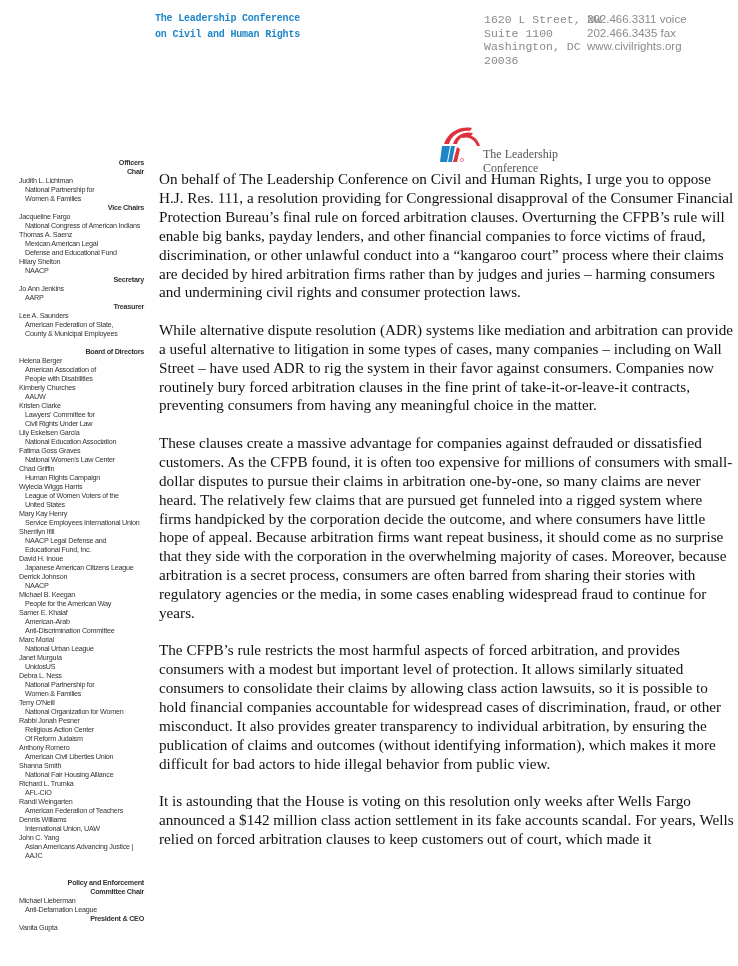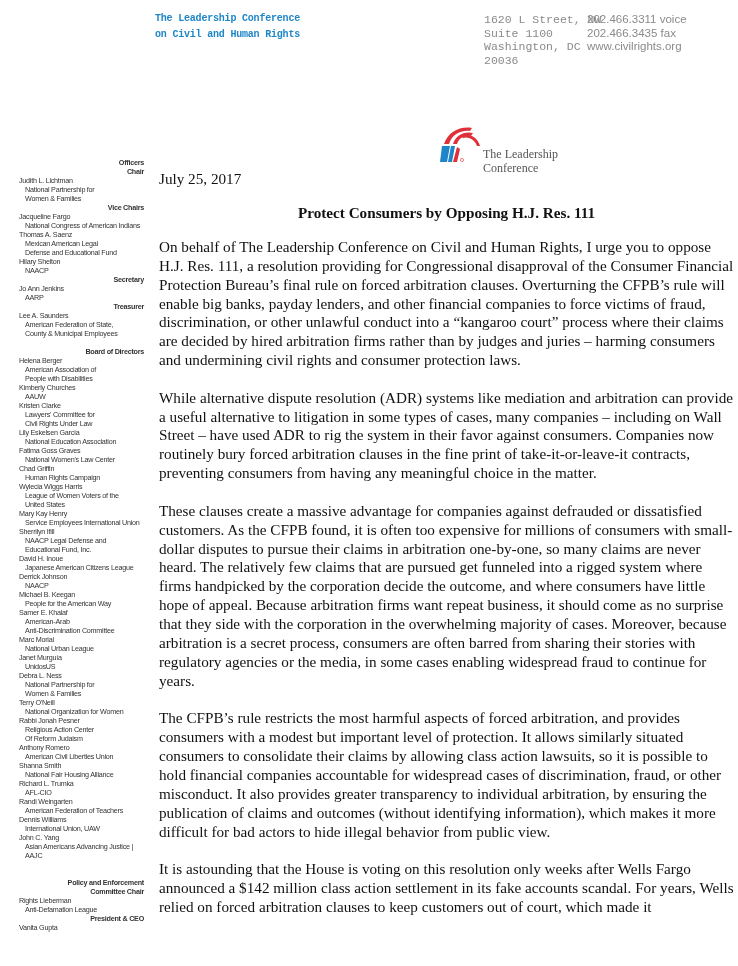--- a/index.html
+++ b/index.html
@@ -167,27 +167,25 @@
     <div class="og">American Federation of Teachers</div>
     <div class="nm">Dennis Williams</div>
     <div class="og">International Union, UAW</div>
     <div class="nm">John C. Yang</div>
     <div class="og">Asian Americans Advancing Justice |</div>
     <div class="og">AAJC</div>
     <div class="gap"></div>
     <div class="gap"></div>
     <div class="hd">Policy and Enforcement</div>
     <div class="hd">Committee Chair</div>
-    <div class="nm">Rights Lieberman</div>
+    <div class="nm">Michael Lieberman</div>
     <div class="og">Anti-Defamation League</div>
     <div class="hd">President &amp; CEO</div>
     <div class="nm">Vanita Gupta</div>
   </div>
 
 <div class="letter">
-  <div class="date">July 25, 2017</div>
-  <div class="title">Protect Consumers by Opposing H.J. Res. 111</div>
   <p>On behalf of The Leadership Conference on Civil and Human Rights, I urge you to oppose H.J. Res. 111, a resolution providing for Congressional disapproval of the Consumer Financial Protection Bureau’s final rule on forced arbitration clauses. Overturning the CFPB’s rule will enable big banks, payday lenders, and other financial companies to force victims of fraud, discrimination, or other unlawful conduct into a “kangaroo court” process where their claims are decided by hired arbitration firms rather than by judges and juries – harming consumers and undermining civil rights and consumer protection laws.</p>
   <p>While alternative dispute resolution (ADR) systems like mediation and arbitration can provide a useful alternative to litigation in some types of cases, many companies – including on Wall Street – have used ADR to rig the system in their favor against consumers. Companies now routinely bury forced arbitration clauses in the fine print of take-it-or-leave-it contracts, preventing consumers from having any meaningful choice in the matter.</p>
   <p>These clauses create a massive advantage for companies against defrauded or dissatisfied customers. As the CFPB found, it is often too expensive for millions of consumers with small-dollar disputes to pursue their claims in arbitration one-by-one, so many claims are never heard. The relatively few claims that are pursued get funneled into a rigged system where firms handpicked by the corporation decide the outcome, and where consumers have little hope of appeal. Because arbitration firms want repeat business, it should come as no surprise that they side with the corporation in the overwhelming majority of cases. Moreover, because arbitration is a secret process, consumers are often barred from sharing their stories with regulatory agencies or the media, in some cases enabling widespread fraud to continue for years.</p>
   <p>The CFPB’s rule restricts the most harmful aspects of forced arbitration, and provides consumers with a modest but important level of protection. It allows similarly situated consumers to consolidate their claims by allowing class action lawsuits, so it is possible to hold financial companies accountable for widespread cases of discrimination, fraud, or other misconduct. It also provides greater transparency to individual arbitration, by ensuring the publication of claims and outcomes (without identifying information), which makes it more difficult for bad actors to hide illegal behavior from public view.</p>
   <p>It is astounding that the House is voting on this resolution only weeks after Wells Fargo announced a $142 million class action settlement in its fake accounts scandal. For years, Wells relied on forced arbitration clauses to keep customers out of court, which made it</p>
 </div>
 
 </body></html>

